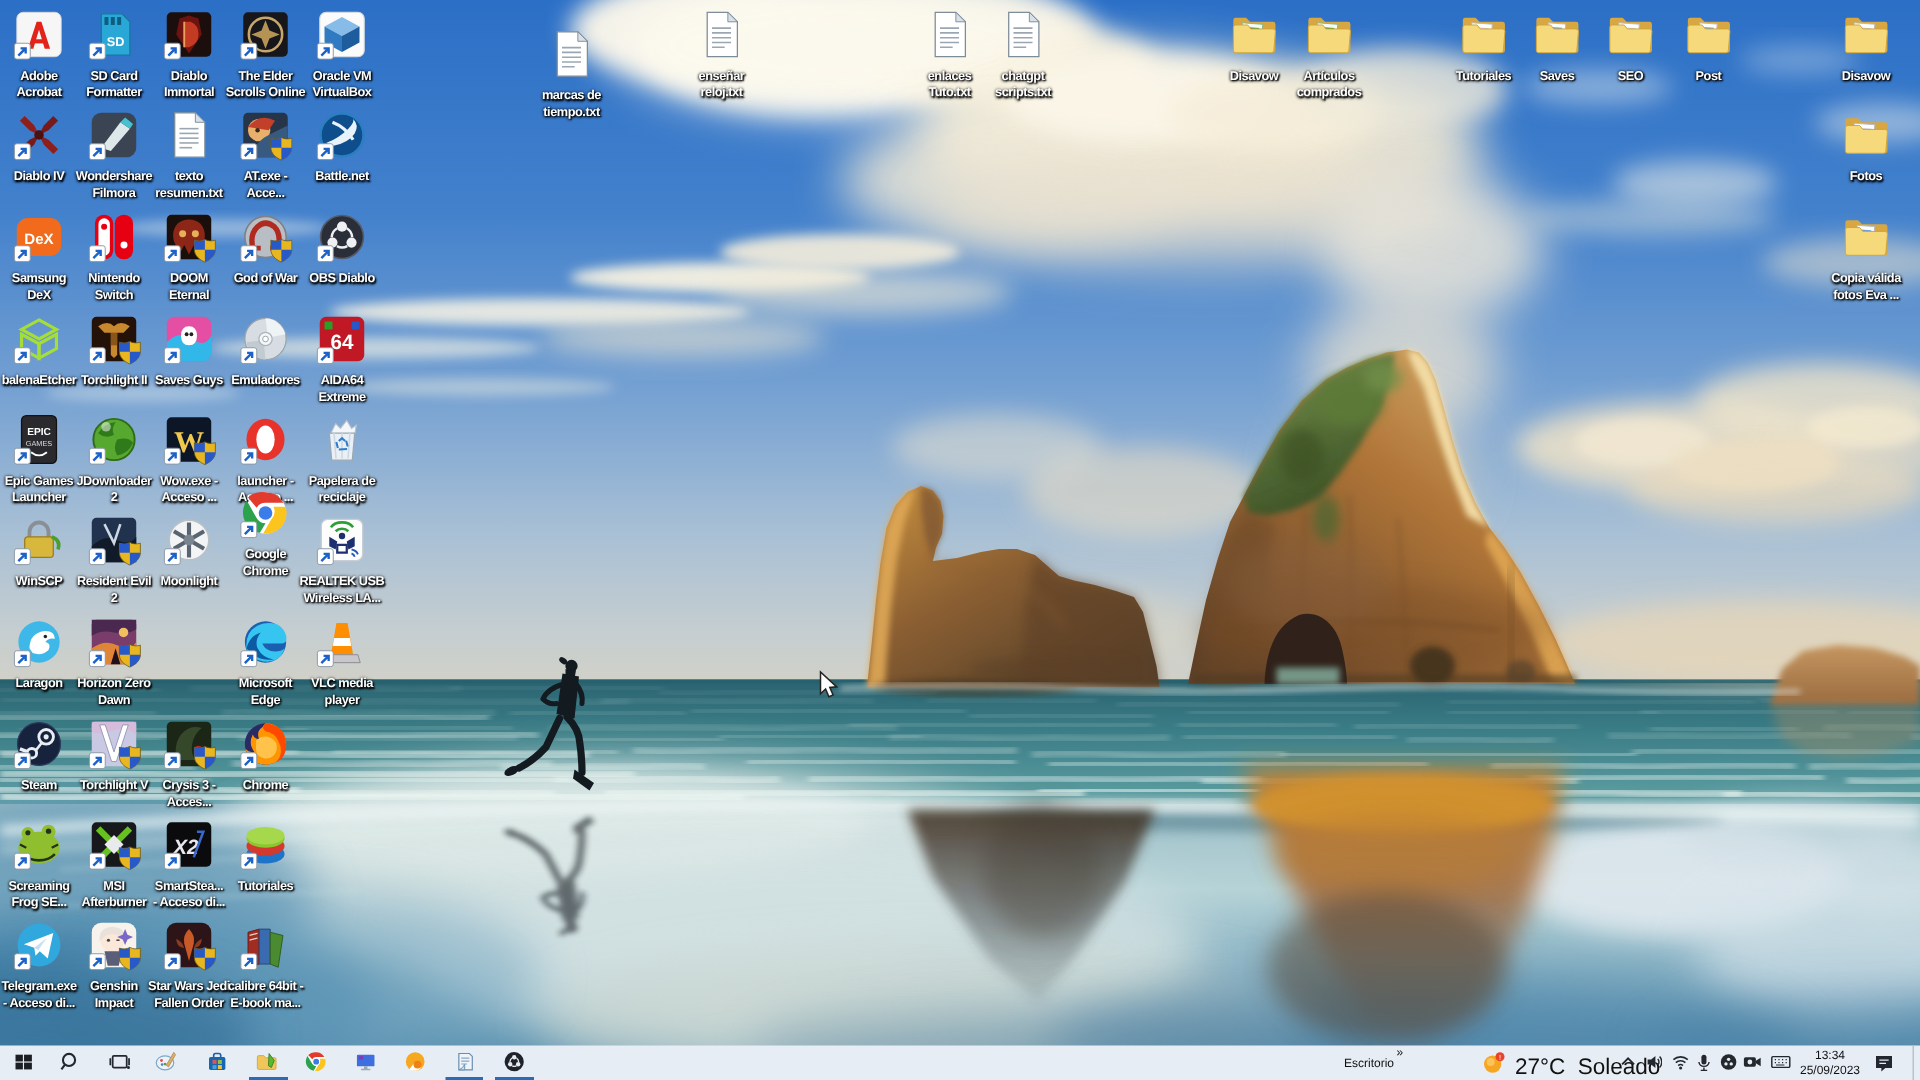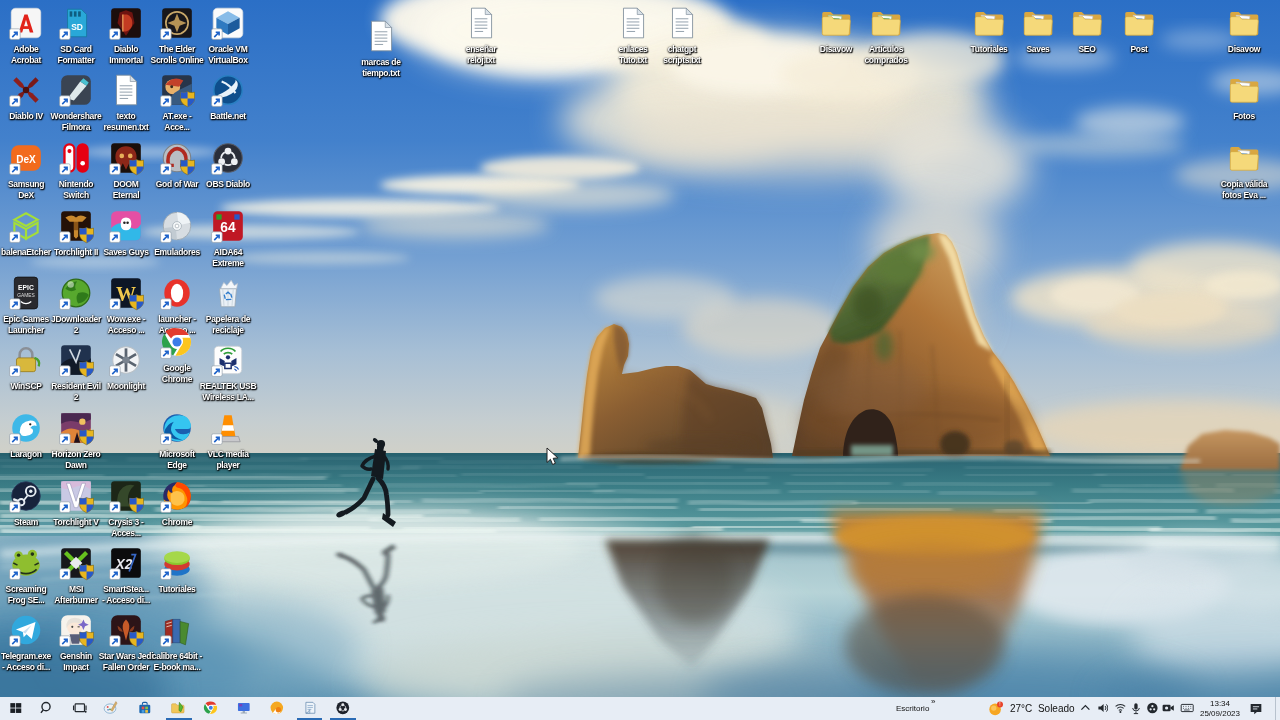--- a/index.html
+++ b/index.html
@@ -925,21 +925,21 @@
     <div class="ul" style="left:297px;width:25px"></div>
     <div class="ul" style="left:330px;width:26px"></div>
     <div class="trtxt" style="left:896px;top:7px;font-size:8px">Escritorio</div>
     <div class="trtxt" style="left:931px;top:0px;font-size:8px">»</div>
     <svg class="tbi" style="left:988px" width="16" height="18" viewBox="0 0 18 20">
       <circle cx="8" cy="11" r="6.5" fill="#f6a623"></circle>
       <circle cx="6.5" cy="9.5" r="3" fill="#fbc45a"></circle>
       <circle cx="13.5" cy="5.5" r="3.4" fill="#e8442a"></circle>
       <text x="13.5" y="7.6" font-size="5.5" fill="#fff" text-anchor="middle" font-family="Liberation Sans">!</text>
     </svg>
-    <div class="trtxt" style="left:1010px;top:6px;font-size:10px">27°C&nbsp; Soleado</div>
+    <div class="trtxt" style="left:1010px;top:6px;font-size:15px">27°C&nbsp; Soleado</div>
     <svg class="tbi2" style="left:1078.6px" width="12.8" height="16" viewBox="0 0 16 20">
       <path d="M3 12 L8 7 L13 12" stroke="#23282e" stroke-width="1.6" fill="none"></path>
     </svg>
     <svg class="tbi2" style="left:1095.6px" width="12.8" height="16" viewBox="0 0 16 20">
       <path d="M3 8 H6 L9.5 5 V15 L6 12 H3 Z" fill="#23282e"></path>
       <path d="M11.5 7.5 A4 4 0 0 1 11.5 12.5 M13 5.5 A6.5 6.5 0 0 1 13 14.5" stroke="#23282e" stroke-width="1.2" fill="none"></path>
     </svg>
     <svg class="tbi2" style="left:1113.6px" width="12.8" height="16" viewBox="0 0 16 20">
       <path d="M2 8 A9 9 0 0 1 14 8 M4 10.5 A6 6 0 0 1 12 10.5 M6 13 A3 3 0 0 1 10 13" stroke="#23282e" stroke-width="1.3" fill="none"></path>
       <circle cx="8" cy="15" r="1.3" fill="#23282e"></circle>

